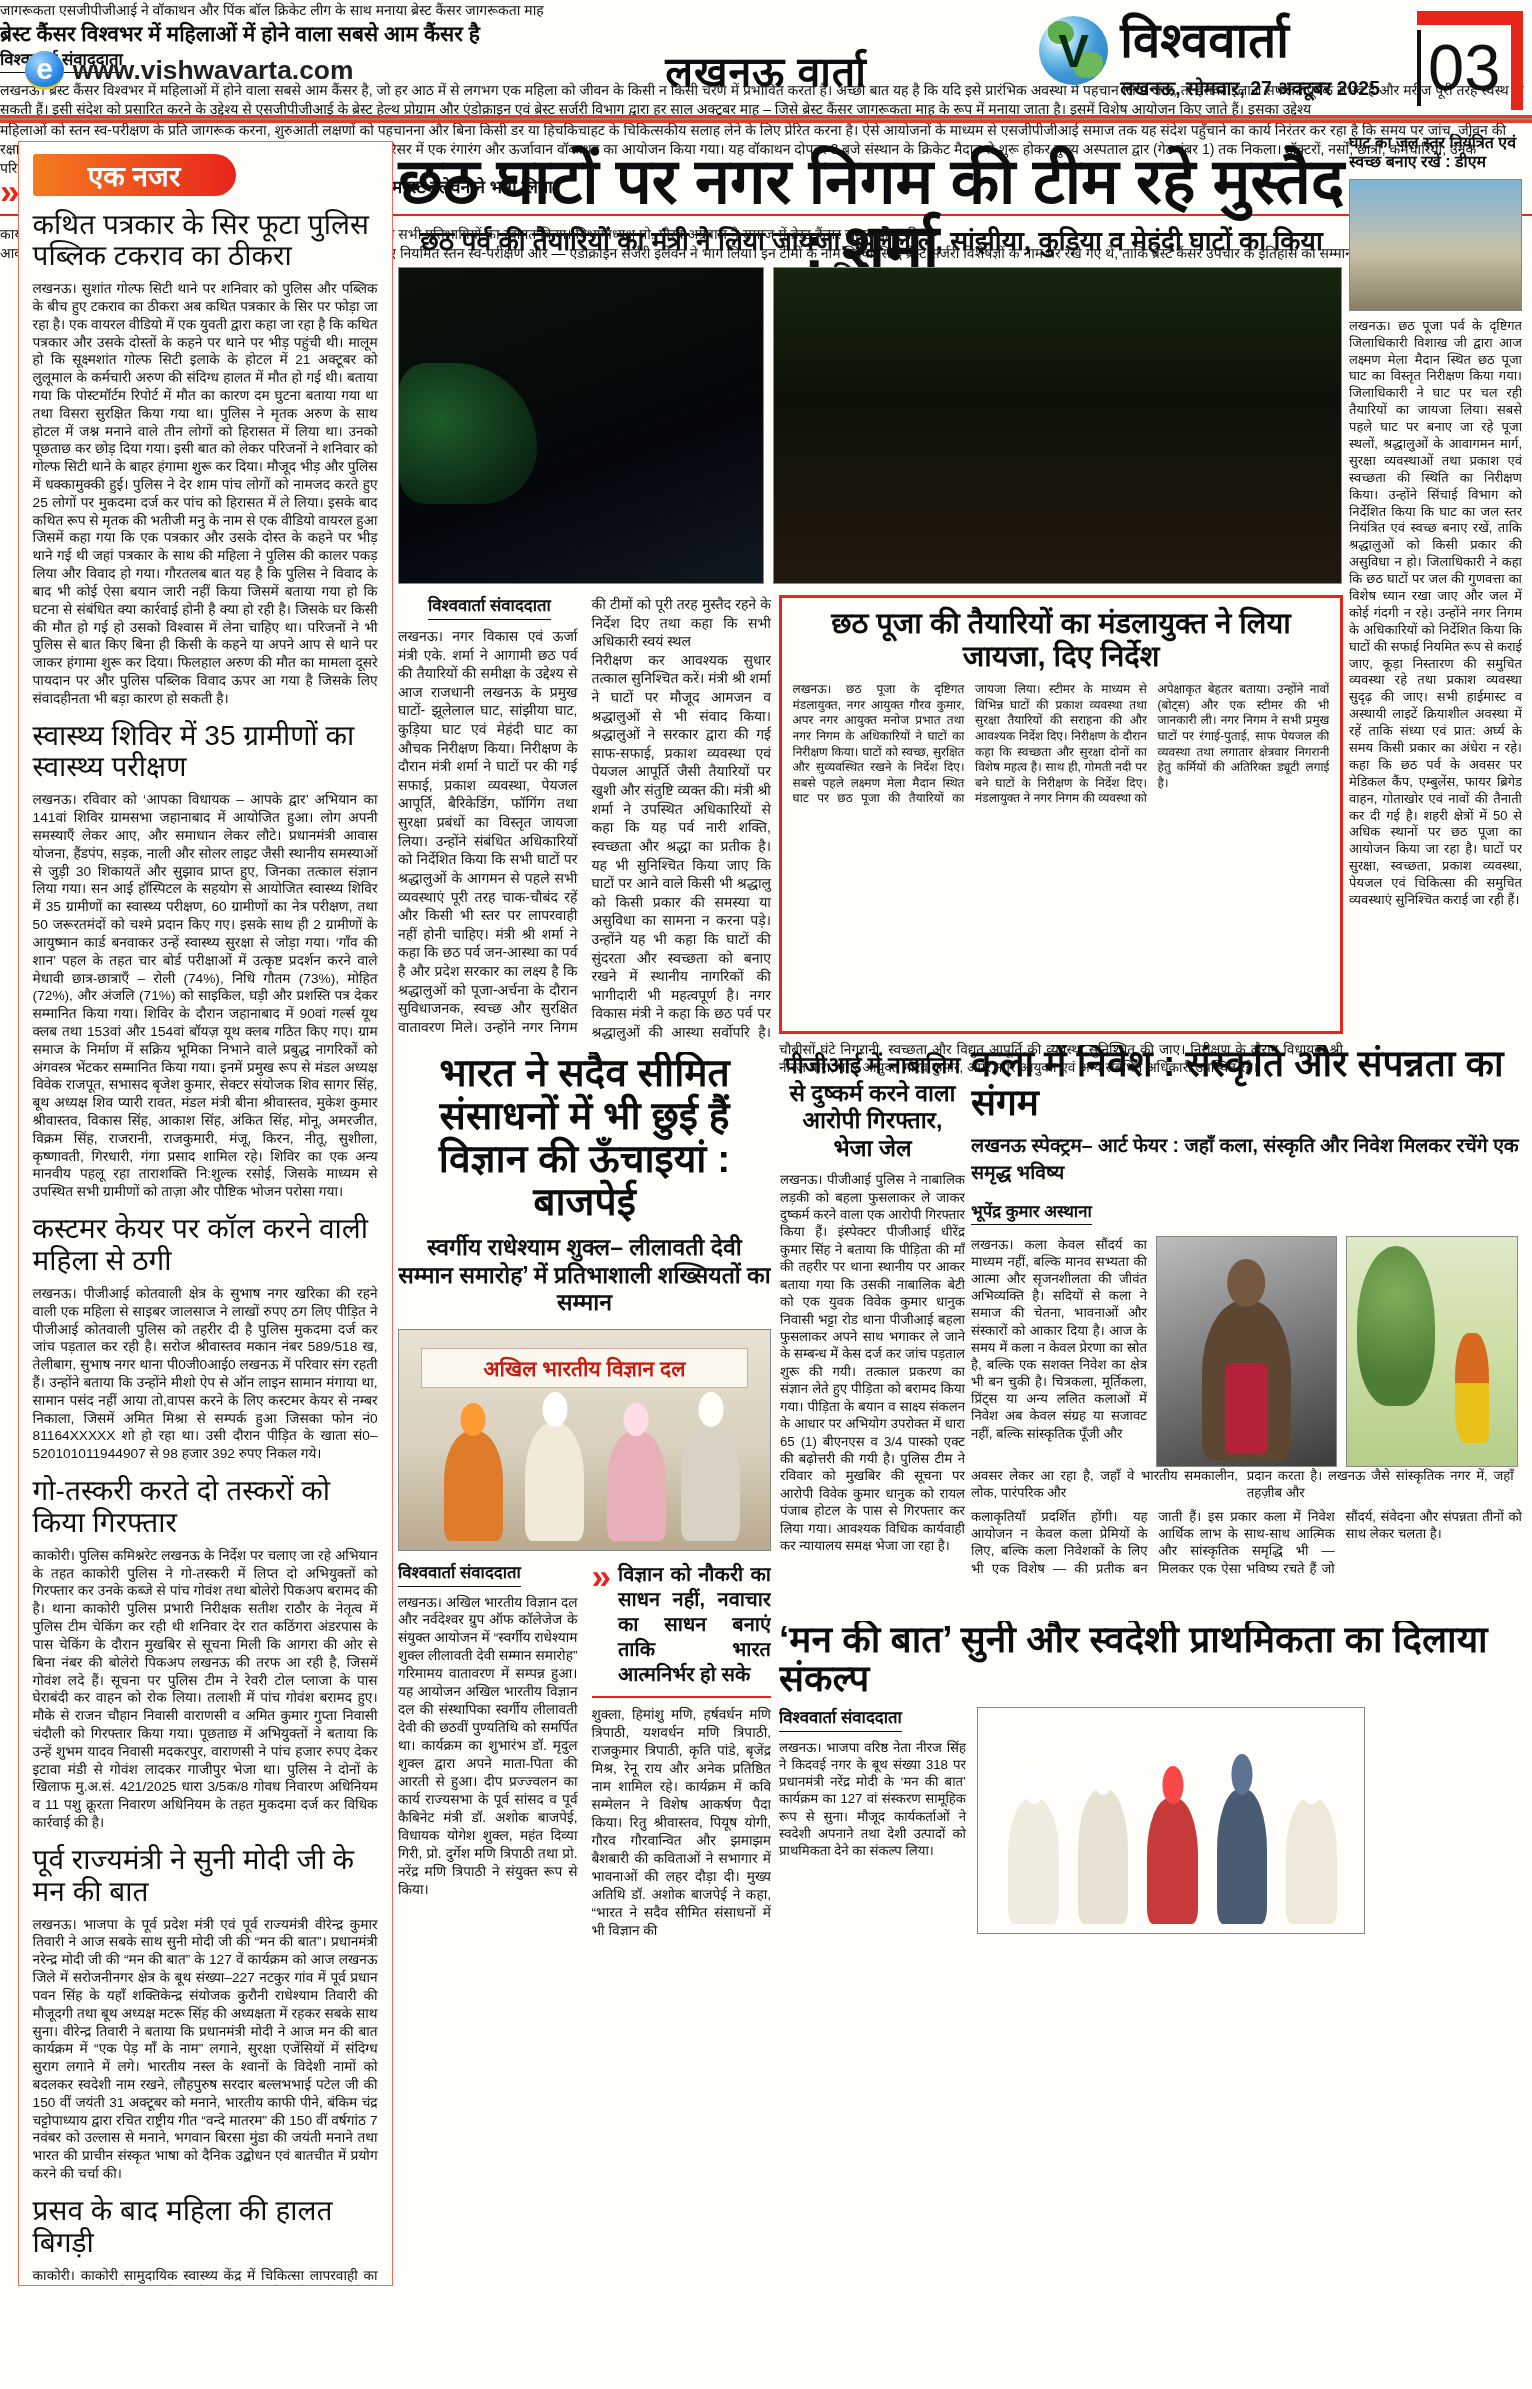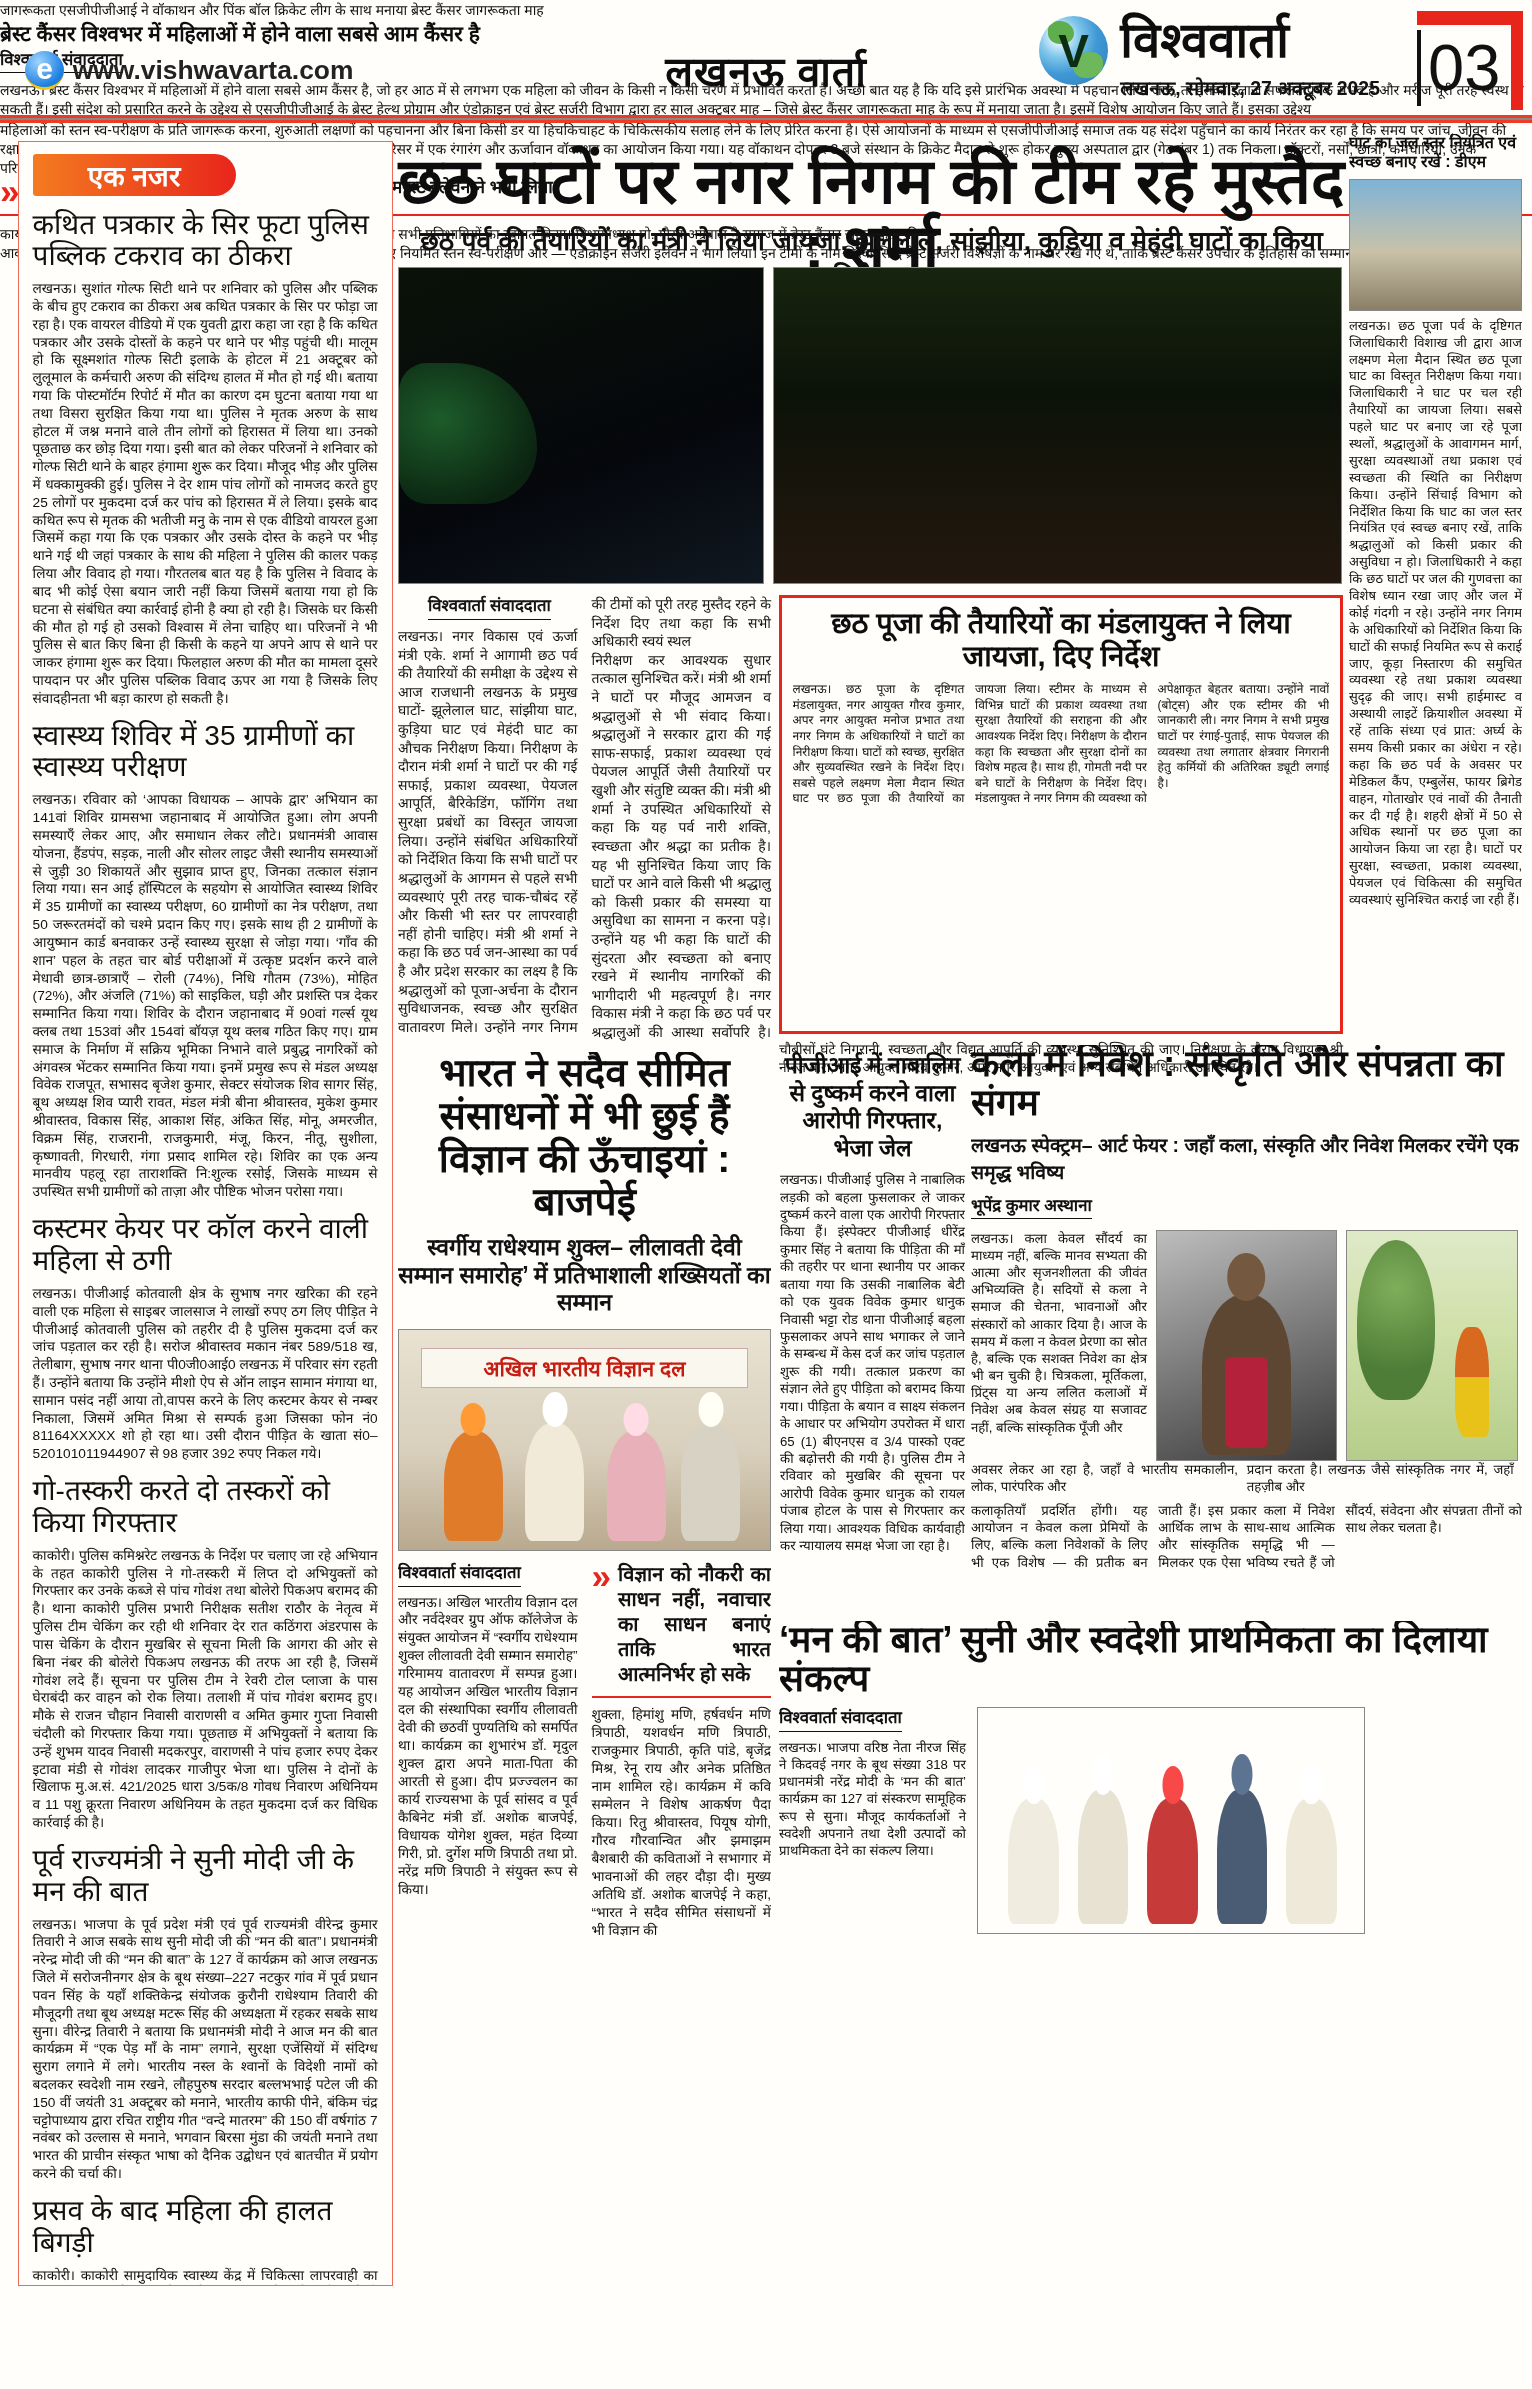--- a/index.html
+++ b/index.html
@@ -73,21 +73,21 @@
 
   
   .pgi { position:absolute; left:780px; top:1052px; width:185px; height:572px; overflow:hidden; }
   .pgi h2 { font-size:23px; line-height:1.2; text-align:center; margin-bottom:8.8px; }
   .pgi p { font-size:13.2px; line-height:1.32; text-align:justify; }
 
   
   .art { position:absolute; left:971px; top:1045px; width:551px; height:571px; overflow:hidden; }
   .art h2 { font-size:37px; line-height:1.05; text-align:left; }
   .art h3 { font-size:19.4px; font-weight:bold; margin-top:8.8px; }
-  .art .byline { margin-top:8px; }
+  .art .byline { margin-top:14px; }
   .art .row { display:flex; gap:8.8px; margin-top:3.5px; }
   .art .c { width:176px; font-size:13.2px; line-height:1.3; text-align:justify; }
   .art .ph-portrait { width:181px; height:231px; background:linear-gradient(160deg,#bdbdbd,#6e6e6e 60%,#3c3c3c); }
   .art .ph-portrait .person { left:25%; top:28%; width:50%; height:70%; background:#5d4632; }
   .art .ph-portrait .scarf { position:absolute; left:38%; top:55%; width:24%; height:40%; background:#b3223a; border-radius:7px; }
   .art .ph-paint { width:172px; height:231px; background:linear-gradient(180deg,#dfe9c8 0%,#cfe0a8 45%,#b5cd8a 100%); }
   .art .ph-paint .tree { position:absolute; left:6%; top:4%; width:46%; height:70%; background:radial-gradient(circle at 50% 30%,#7fae5a,#4e7d37 70%); border-radius:50% 50% 40% 40%; }
   .art .ph-paint .lady { position:absolute; right:16%; bottom:10%; width:20%; height:48%; background:linear-gradient(180deg,#d86a1f 45%,#e8c218 46%); border-radius:40% 40% 10% 30%; }
   .art .under { display:flex; gap:8.8px; margin-top:0; }
   .art .under .c { width:267px; }

